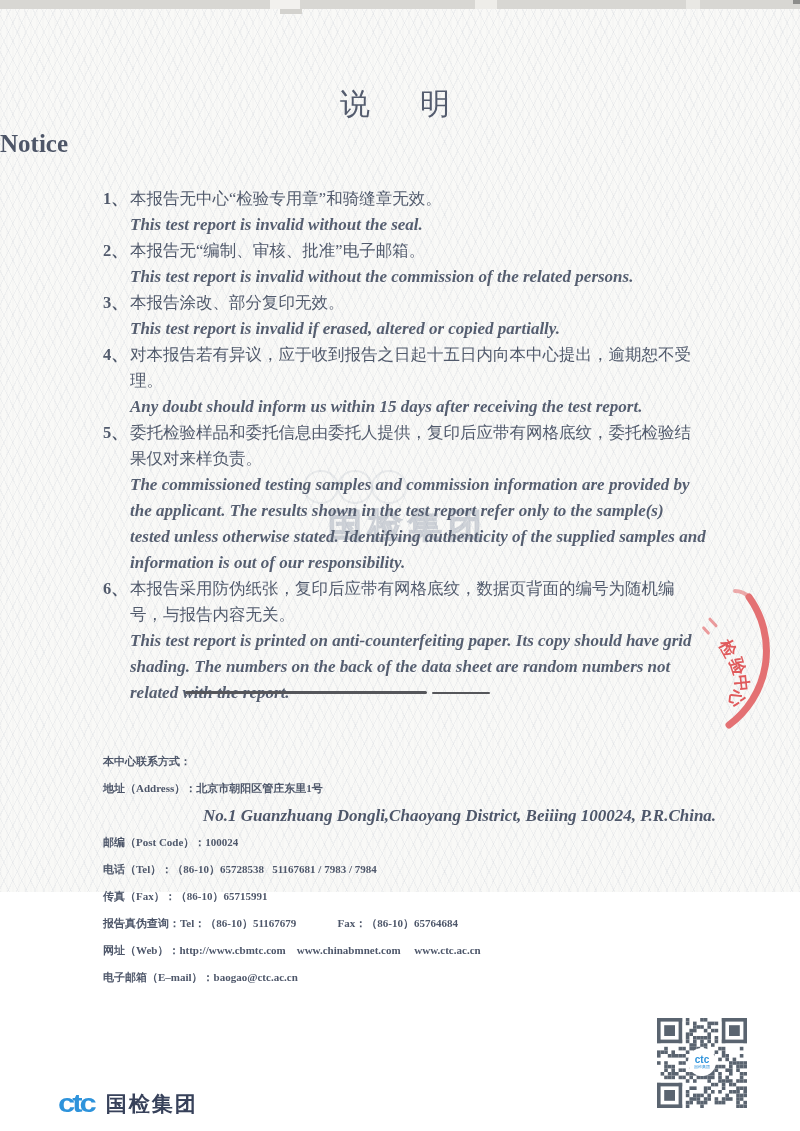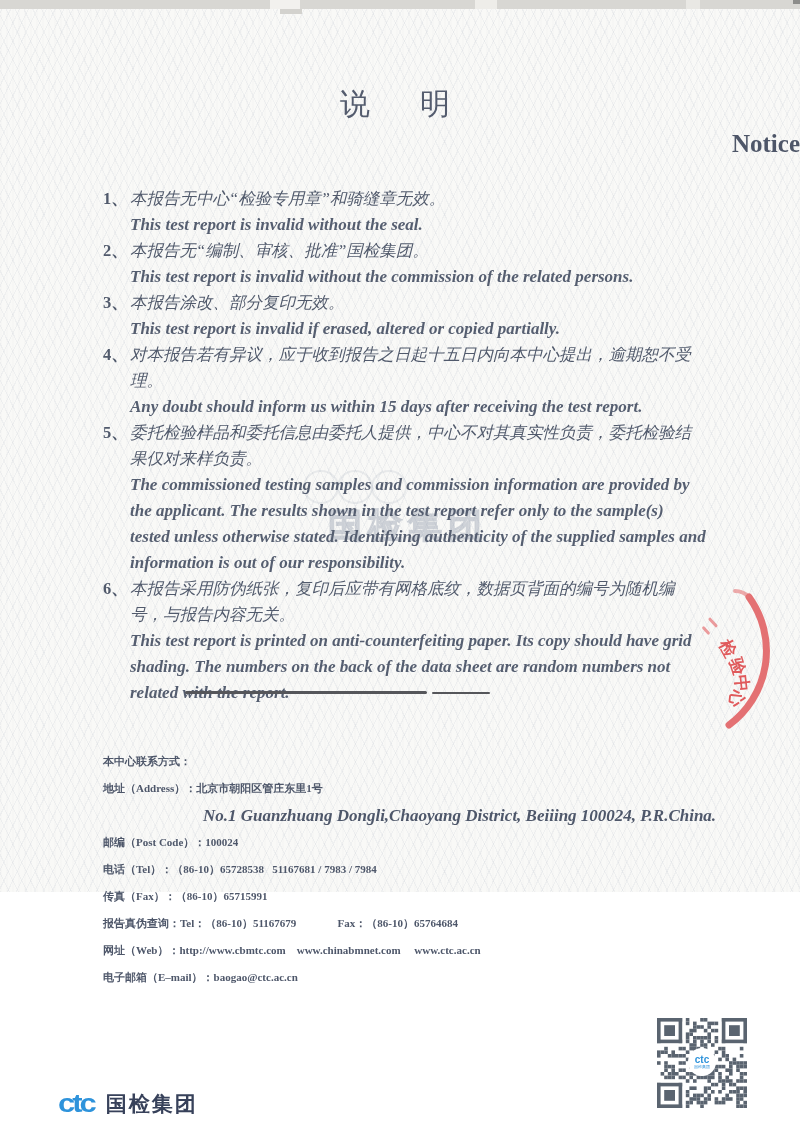--- a/index.html
+++ b/index.html
@@ -13,29 +13,29 @@
          repeating-linear-gradient(90deg, rgba(200,200,206,0.05) 0 2px, transparent 2px 6px);}
   .scan-strip{position:absolute;left:0;top:0;width:800px;height:9px;
        background:linear-gradient(90deg,#d8d7d3 0,#d8d7d3 270px,#f2f1ee 270px,#f2f1ee 300px,
          #d8d7d3 300px,#d8d7d3 475px,#eeede9 475px,#eeede9 497px,#d8d7d3 497px,#d8d7d3 686px,
          #e9e8e4 686px,#e9e8e4 700px,#d8d7d3 700px,#d8d7d3 100%);}
   .scan-tab{position:absolute;left:280px;top:9px;width:22px;height:5px;background:#d3d2ce;}
   .scan-corner{position:absolute;right:0;top:0;width:7px;height:4px;background:#8d8d8b;}
 
   .title-zh{position:absolute;left:0;top:84px;width:800px;text-align:center;
        font-size:30px;letter-spacing:10px;color:#545c6e;font-weight:400;}
-  .title-en{position:absolute;left:0;top:130px;width:800px;text-align:right;
+  .title-en{position:absolute;left:0;top:130px;width:800px;text-align:left;
        font-size:25px;font-weight:700;color:#4e5668;}
 
   .notice-list{position:absolute;left:103px;top:186px;width:604px;color:#515a6c;}
   .item{display:flex;align-items:flex-start;}
   .item .num{flex:none;width:27px;font-weight:700;font-size:16.5px;line-height:26px;}
   .item .body{flex:1;max-width:594px;}
   .item p{margin:0;}
-  .zh{font-size:16.5px;line-height:26px;font-weight:400;font-style:italic;}
+  .zh{font-size:16.5px;line-height:26px;font-weight:400;}
   .en{font-size:17px;line-height:26px;font-weight:700;font-style:italic;color:#555e70;}
 
   .divider-seg{position:absolute;height:3px;background:#55565a;border-radius:2px;}
   .seg1{left:185px;top:691px;width:242px;}
   .seg2{left:432px;top:692px;width:58px;height:2px;}
 
   .contact{position:absolute;left:103px;top:748px;width:640px;color:#4e576a;}
   .contact p{margin:0;font-size:11px;line-height:27px;font-weight:600;white-space:pre-wrap;}
   .contact .addr-en{padding-left:100px;font-style:italic;font-weight:700;font-size:17px;}
 
@@ -86,42 +86,42 @@
     <div class="item">
       <span class="num">1、</span>
       <div class="body">
         <p class="zh">本报告无中心“检验专用章”和骑缝章无效。</p>
         <p class="en">This test report is invalid without the seal.</p>
       </div>
     </div>
     <div class="item">
       <span class="num">2、</span>
       <div class="body">
-        <p class="zh">本报告无“编制、审核、批准”国检集团。</p>
+        <p class="zh">本报告无“编制、审核、批准”电子邮箱。</p>
         <p class="en">This test report is invalid without the commission of the related persons.</p>
       </div>
     </div>
     <div class="item">
       <span class="num">3、</span>
       <div class="body">
         <p class="zh">本报告涂改、部分复印无效。</p>
         <p class="en">This test report is invalid if erased, altered or copied partially.</p>
       </div>
     </div>
     <div class="item">
       <span class="num">4、</span>
       <div class="body">
         <p class="zh">对本报告若有异议，应于收到报告之日起十五日内向本中心提出，逾期恕不受理。</p>
         <p class="en">Any doubt should inform us within 15 days after receiving the test report.</p>
       </div>
     </div>
     <div class="item">
       <span class="num">5、</span>
       <div class="body">
-        <p class="zh">委托检验样品和委托信息由委托人提供，中心不对其真实性负责，委托检验结果仅对来样负责。</p>
+        <p class="zh">委托检验样品和委托信息由委托人提供，复印后应带有网格底纹，委托检验结果仅对来样负责。</p>
         <p class="en">The commissioned testing samples and commission information are provided by the applicant. The results shown in the test report refer only to the sample(s) tested unless otherwise stated. Identifying authenticity of the supplied samples and information is out of our responsibility.</p>
       </div>
     </div>
     <div class="item">
       <span class="num">6、</span>
       <div class="body">
         <p class="zh">本报告采用防伪纸张，复印后应带有网格底纹，数据页背面的编号为随机编号，与报告内容无关。</p>
         <p class="en">This test report is printed on anti-counterfeiting paper. Its copy should have grid shading. The numbers on the back of the data sheet are random numbers not related with the report.</p>
       </div>
     </div>

